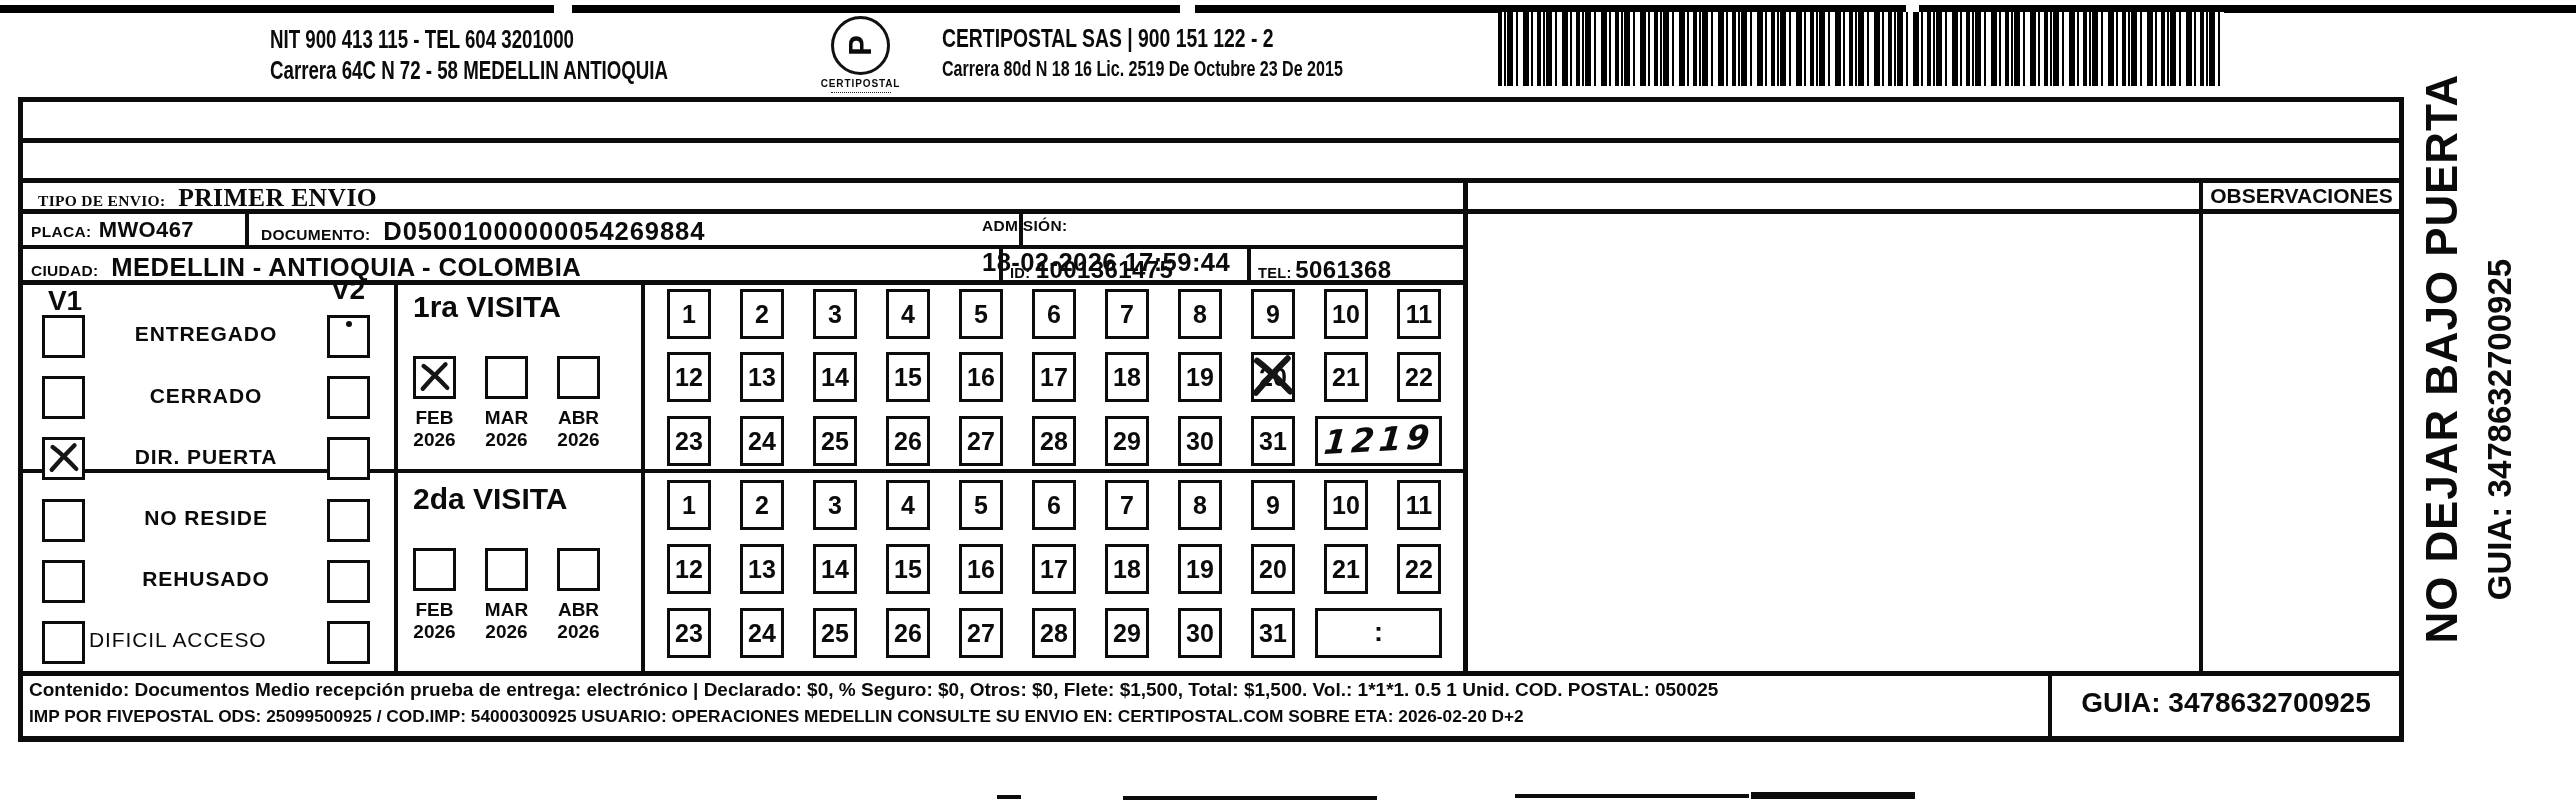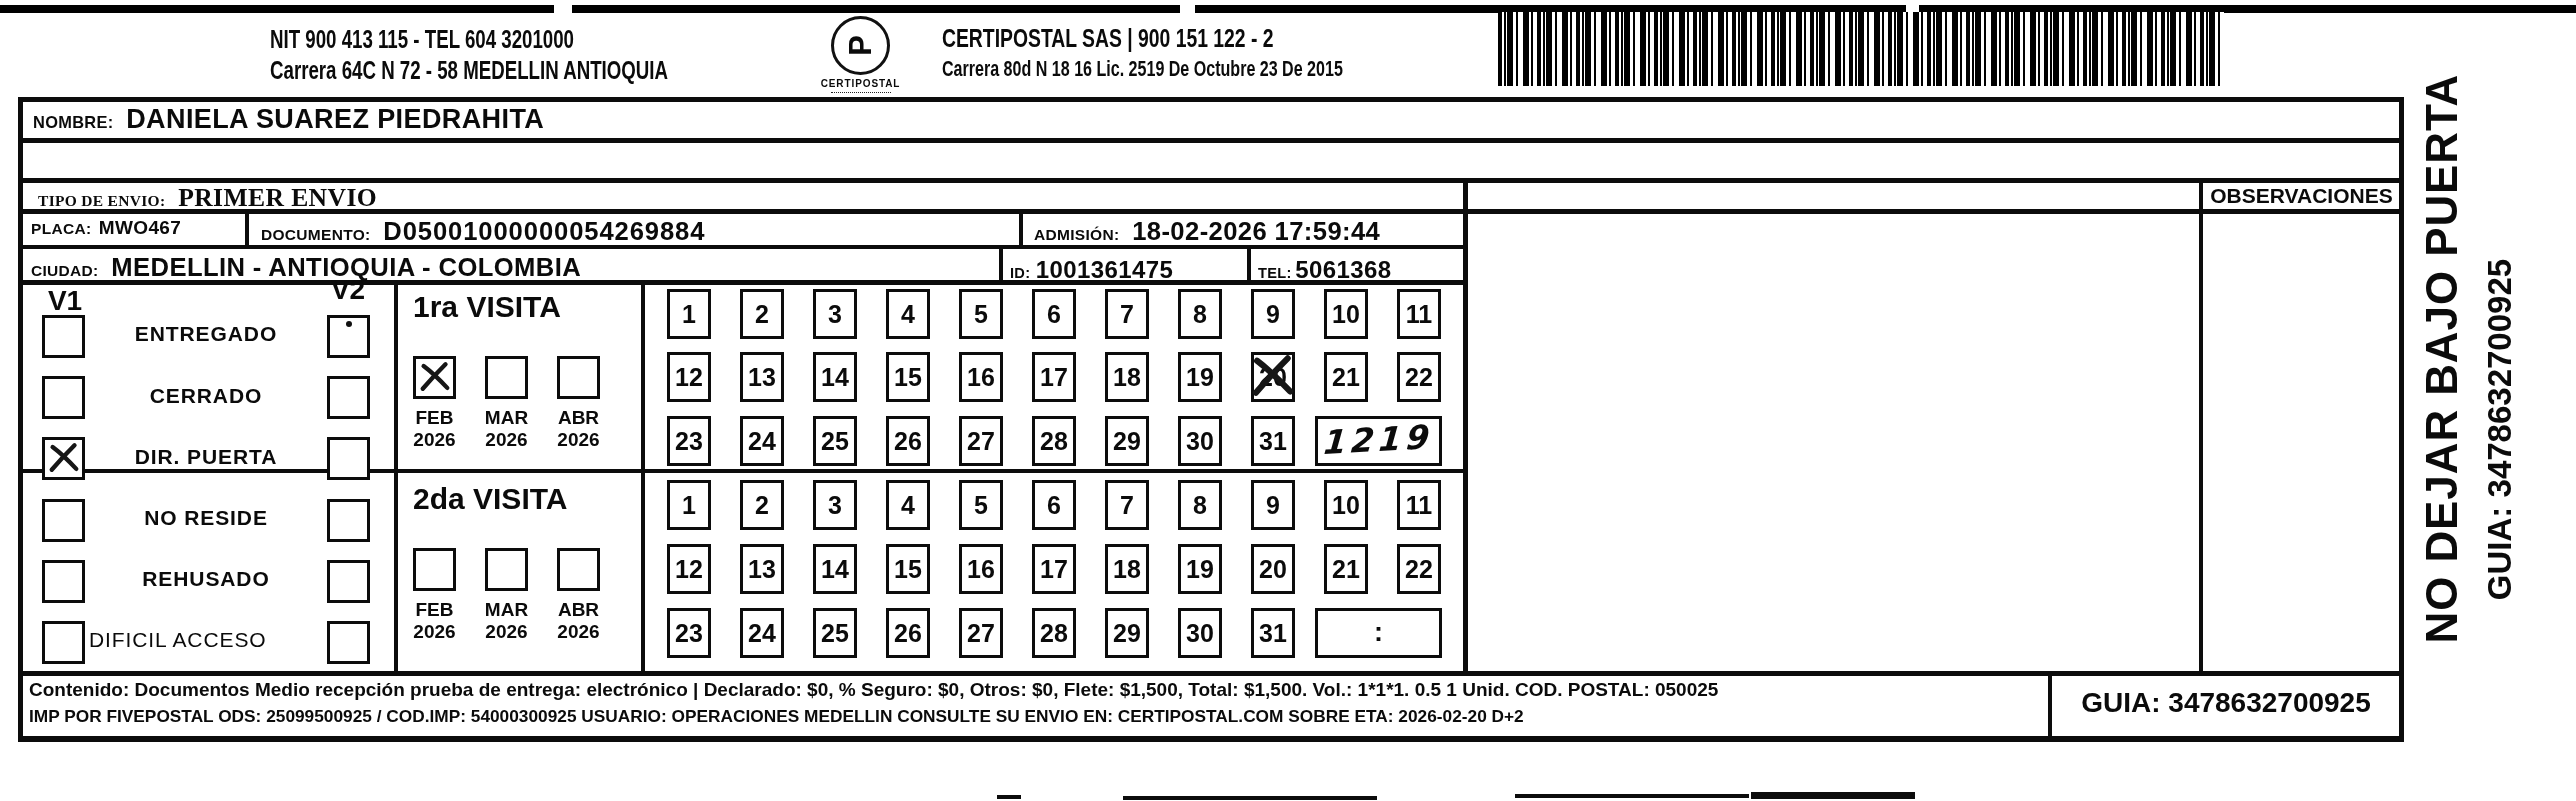--- a/index.html
+++ b/index.html
@@ -75,42 +75,38 @@
   <div class="vline" style="left:1463px;top:178px;width:4.6px;height:498px;"></div>
   <div class="vline" style="left:2199px;top:178px;width:3.7px;height:498px;"></div>
   <div class="vline" style="left:245px;top:209px;width:3.7px;height:39px;"></div>
   <div class="vline" style="left:1019px;top:209px;width:3.7px;height:39px;"></div>
   <div class="vline" style="left:999px;top:245px;width:3.7px;height:39px;"></div>
   <div class="vline" style="left:1247px;top:245px;width:3.7px;height:39px;"></div>
   <div class="vline" style="left:394px;top:280px;width:3.7px;height:394px;"></div>
   <div class="vline" style="left:641px;top:280px;width:3.7px;height:394px;"></div>
   <div class="vline" style="left:2048px;top:671px;width:3.7px;height:68px;"></div>
 
-  <div class="fieldrow" style="left:33px;top:104px;">
-    <span class="lbl" style="font-size:16.4px;">NOMBRE:</span>
-    <span class="val" style="font-size:27px;">DANIELA SUAREZ PIEDRAHITA</span>
-  </div>
   <div class="fieldrow" style="left:38px;top:183px;font-family:Liberation Serif, serif;">
     <span class="lbl">TIPO DE ENVIO:</span>
     <span class="val" style="font-size:25.6px;">PRIMER ENVIO</span>
   </div>
 
   <div class="abs colhead" style="left:2203px;top:184px;width:197px;font-size:21px;">OBSERVACIONES</div>
   <div class="abs" style="left:1467px;top:214px;width:731px;height:457px;"></div>
   <div class="abs" style="left:2203px;top:214px;width:196px;height:457px;"></div>
 
   <div class="fieldrow" style="left:31px;top:217px;gap:7.3px;">
     <span class="lbl">PLACA:</span>
-    <span class="val" style="font-size:19px;">MWO467</span>
+    <span class="val" style="font-size:22px;">MWO467</span>
   </div>
   <div class="fieldrow" style="left:261px;top:217px;">
     <span class="lbl">DOCUMENTO:</span>
     <span class="val" style="font-size:25.6px;letter-spacing:0.9px;">D05001000000054269884</span>
   </div>
-  <div class="fieldrow" style="left:1034px;top:217px;">
+  <div class="fieldrow" style="left:982px;top:217px;flex-direction:column;">
     <span class="lbl">ADMISIÓN:</span>
     <span class="val" style="font-size:25.6px;">18-02-2026 17:59:44</span>
   </div>
 
   <div class="fieldrow" style="left:31px;top:253px;">
     <span class="lbl">CIUDAD:</span>
     <span class="val" style="font-size:25.6px;">MEDELLIN - ANTIOQUIA - COLOMBIA</span>
   </div>
   <div class="fieldrow" style="left:1010px;top:256px;gap:5.5px;">
     <span class="lbl" style="font-size:14.6px;">ID:</span>

